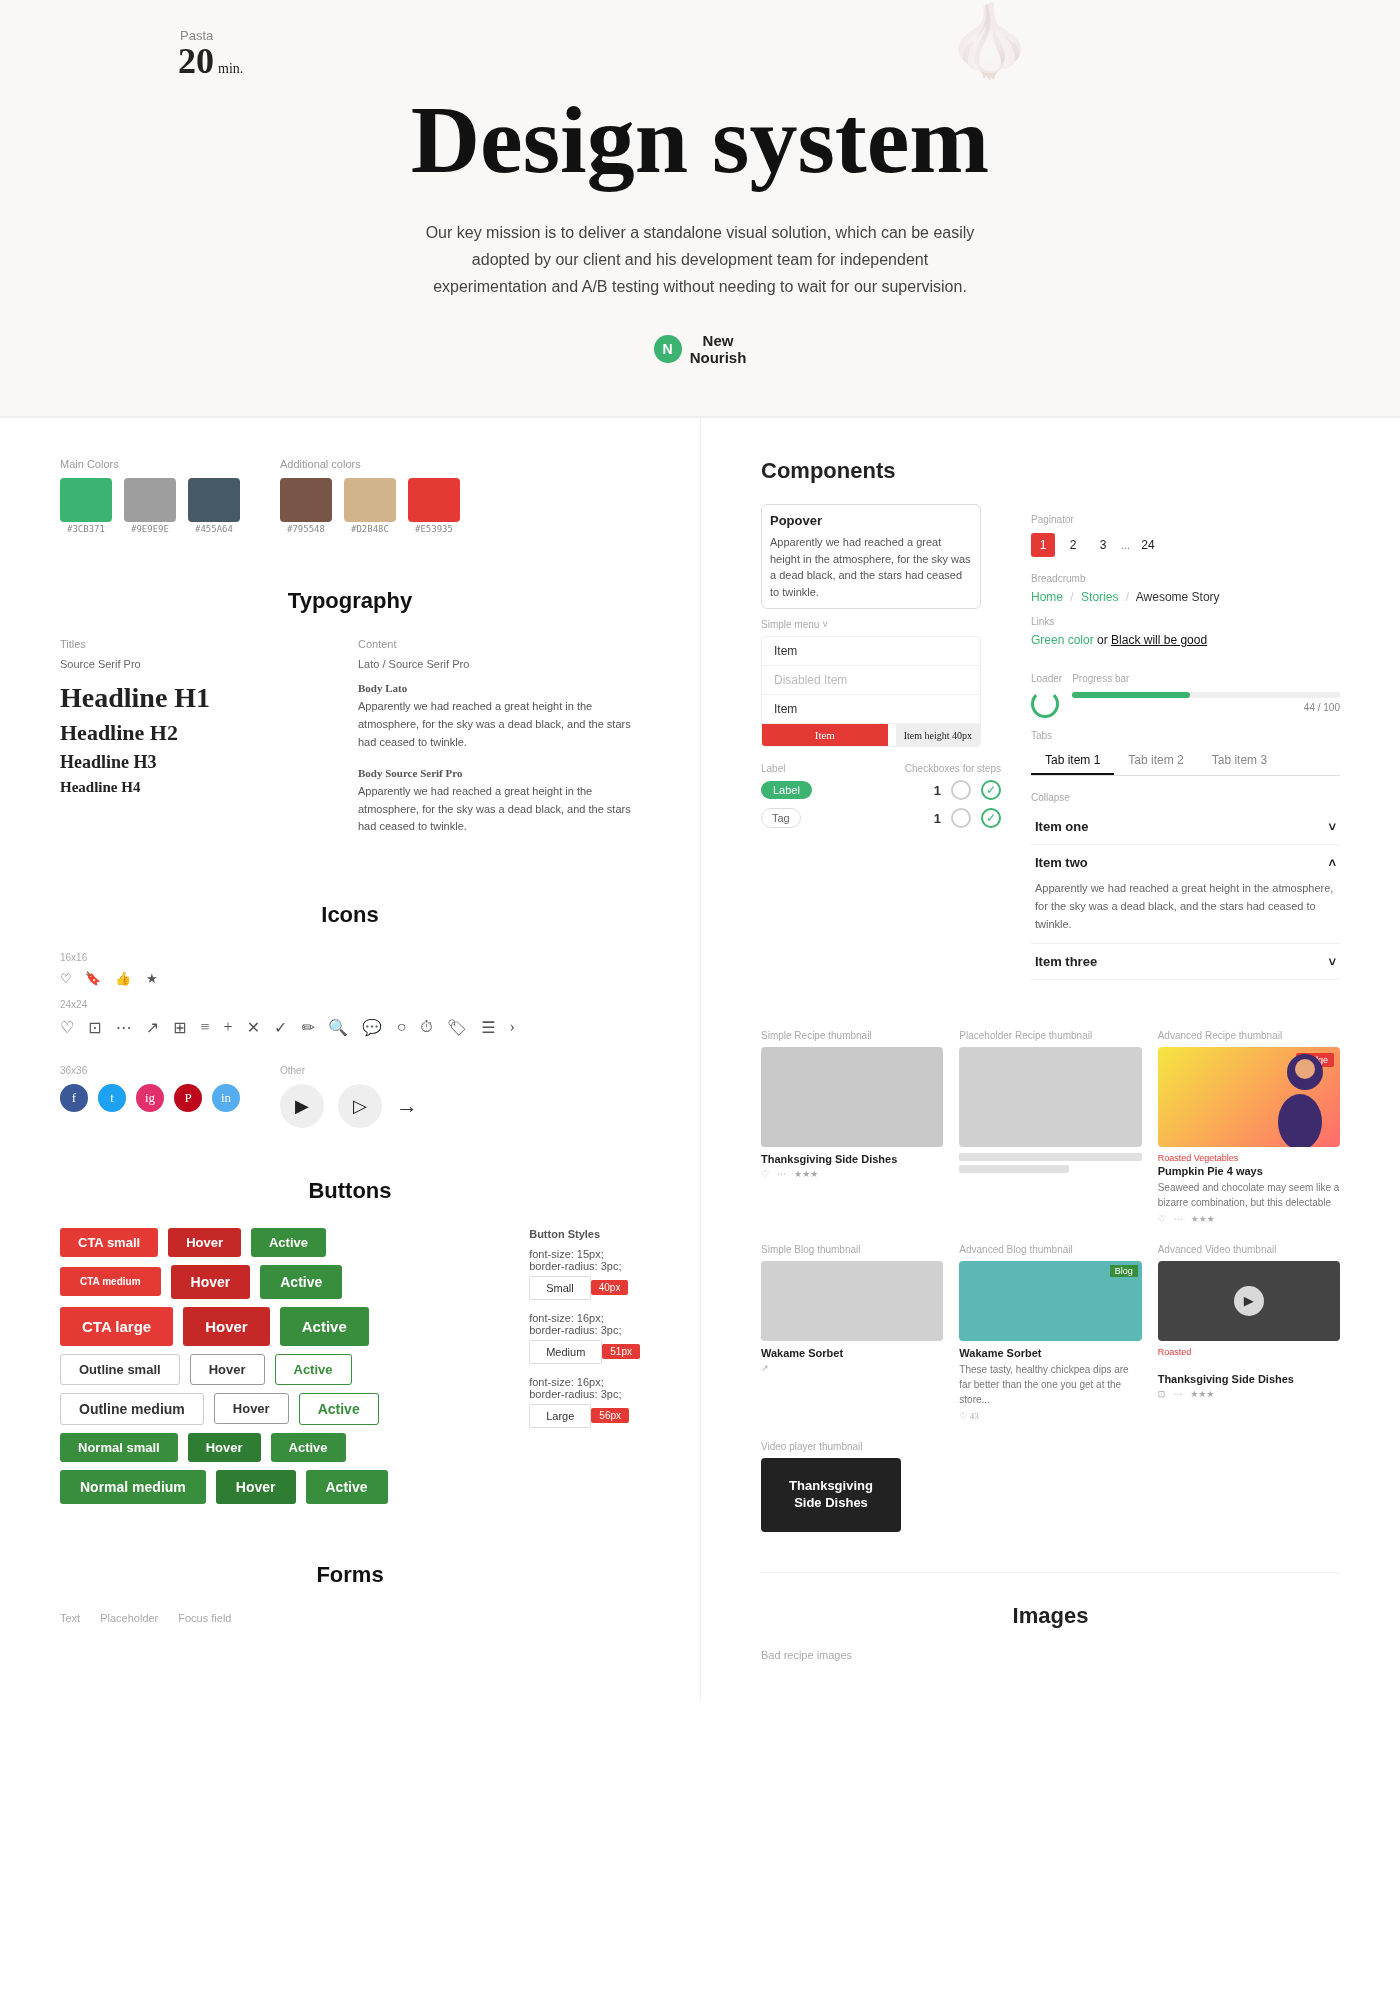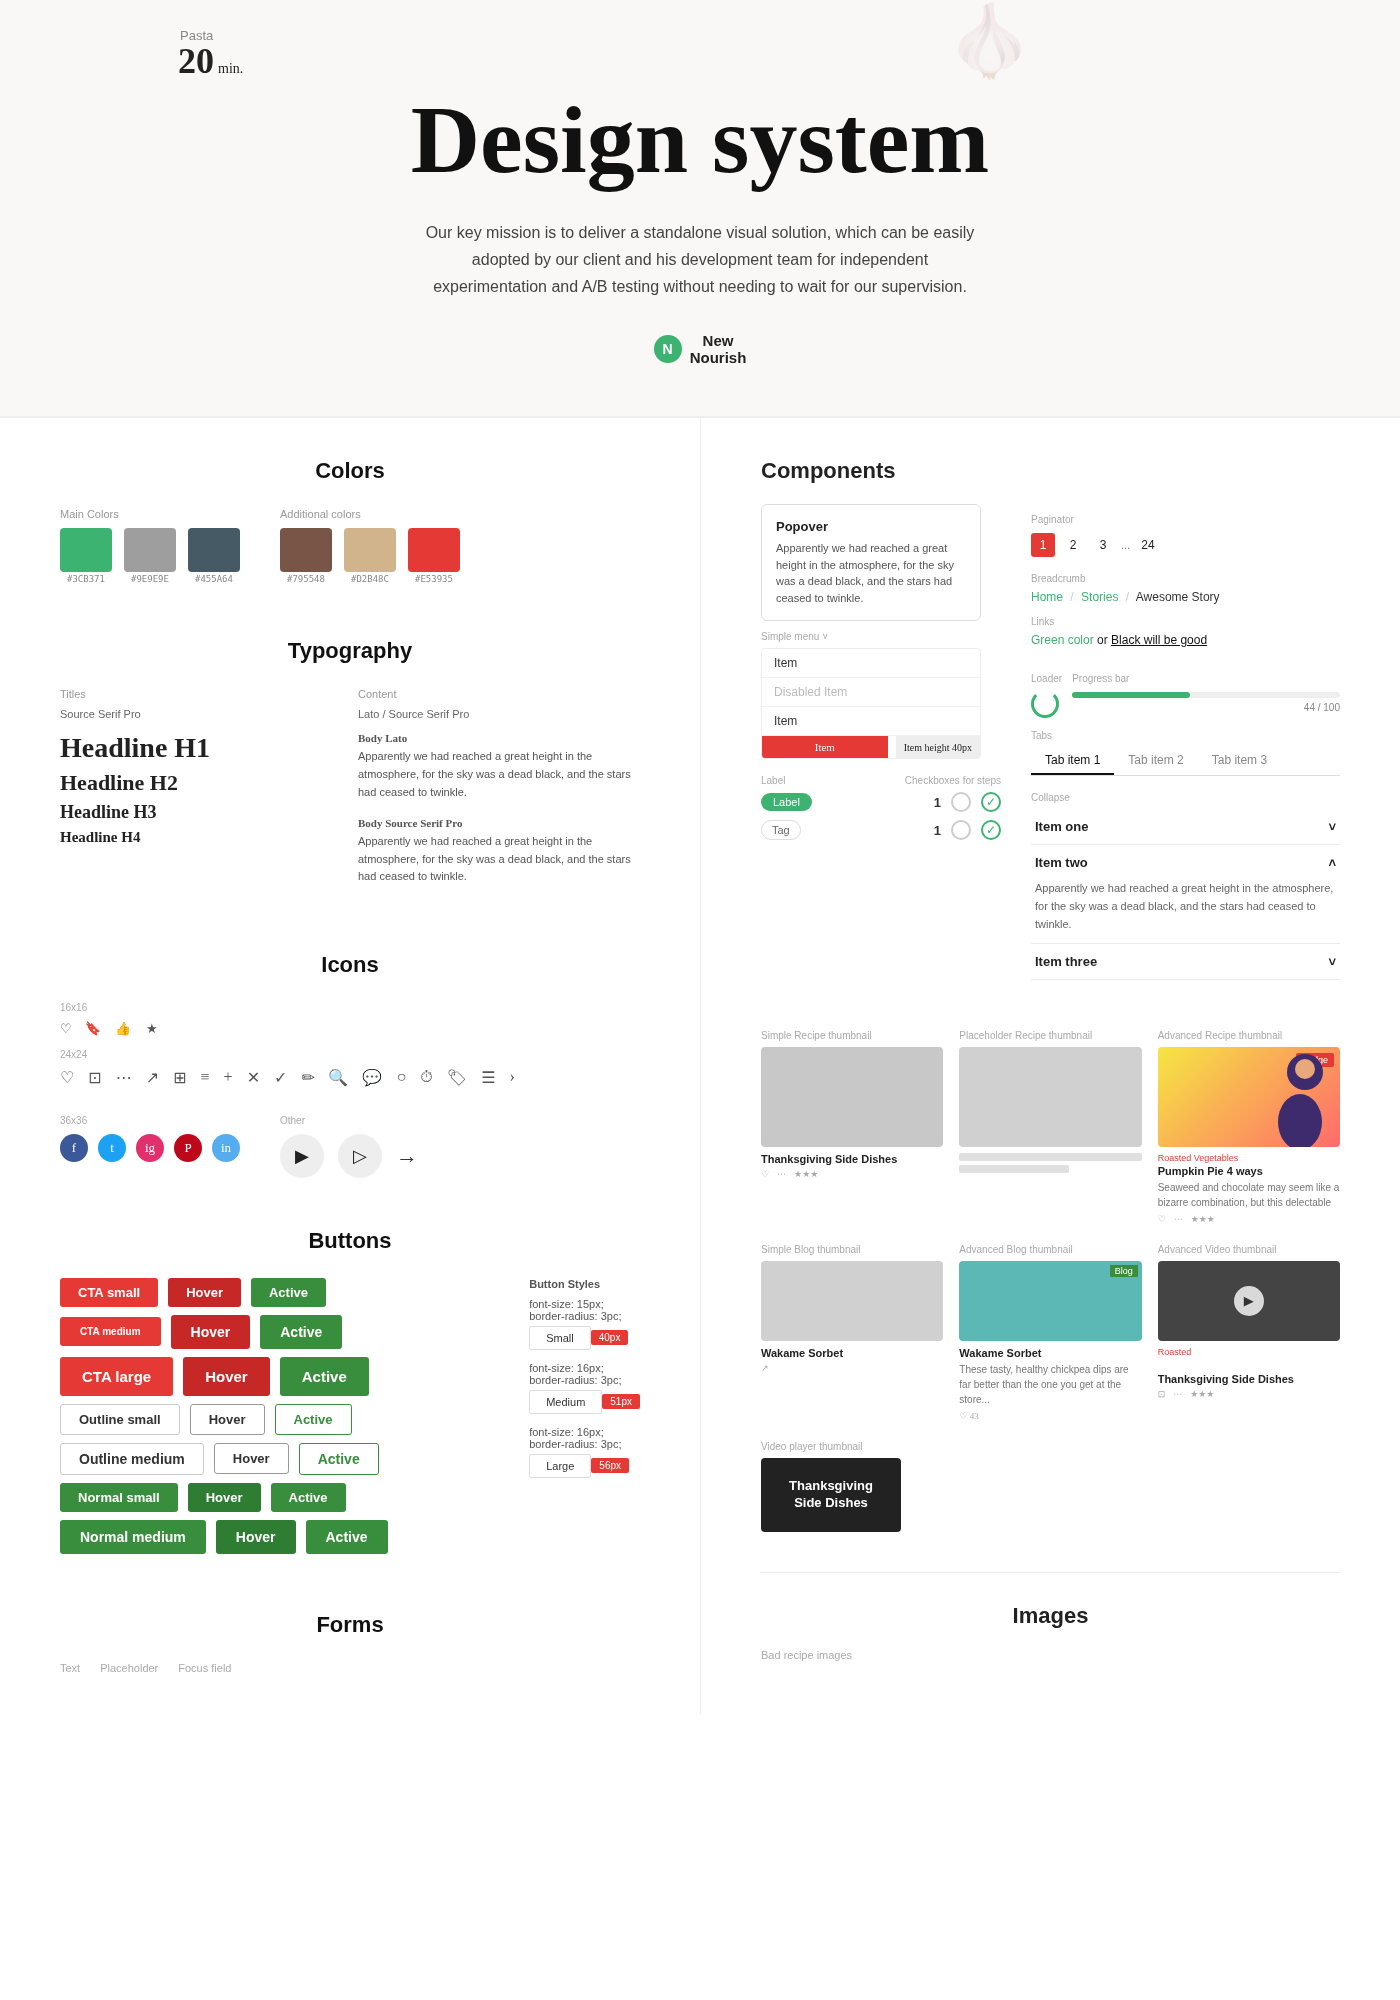--- a/index.html
+++ b/index.html
@@ -174,21 +174,21 @@
 
     
     
     .components-section { margin-bottom: 40px; }
     .comp-title { font-family: sans-serif; font-size: 22px; font-weight: 700; margin-bottom: 20px; }
 
     
     .popover-demo {
       border: 1px solid #ddd;
       border-radius: 6px;
-      padding: 14px;
+      padding: 8px;
       max-width: 220px;
     }
     .popover-title { font-family: sans-serif; font-size: 13px; font-weight: 700; margin-bottom: 6px; }
     .popover-text { font-family: sans-serif; font-size: 11px; color: #555; line-height: 1.5; }
 
     
     .tooltip-row { margin-bottom: 6px; }
     .tooltip-btn {
       background: #333;
       color: white;
@@ -390,21 +390,20 @@
   </div>
 </div>
 
 <hr class="section-divider">
 
 <div class="full-width-section">
 
   <div class="left-half">
 
     <div class="colors-section">
-      <div class="section-title">Colors</div>
       <div class="colors-group">
         <div class="colors-sub">
           <div class="colors-label">Main Colors</div>
           <div class="color-swatches">
             <div>
               <div class="swatch" style="background:#3cb371;"></div>
               <div class="swatch-label">#3CB371</div>
             </div>
             <div>
               <div class="swatch" style="background:#9e9e9e;"></div>

